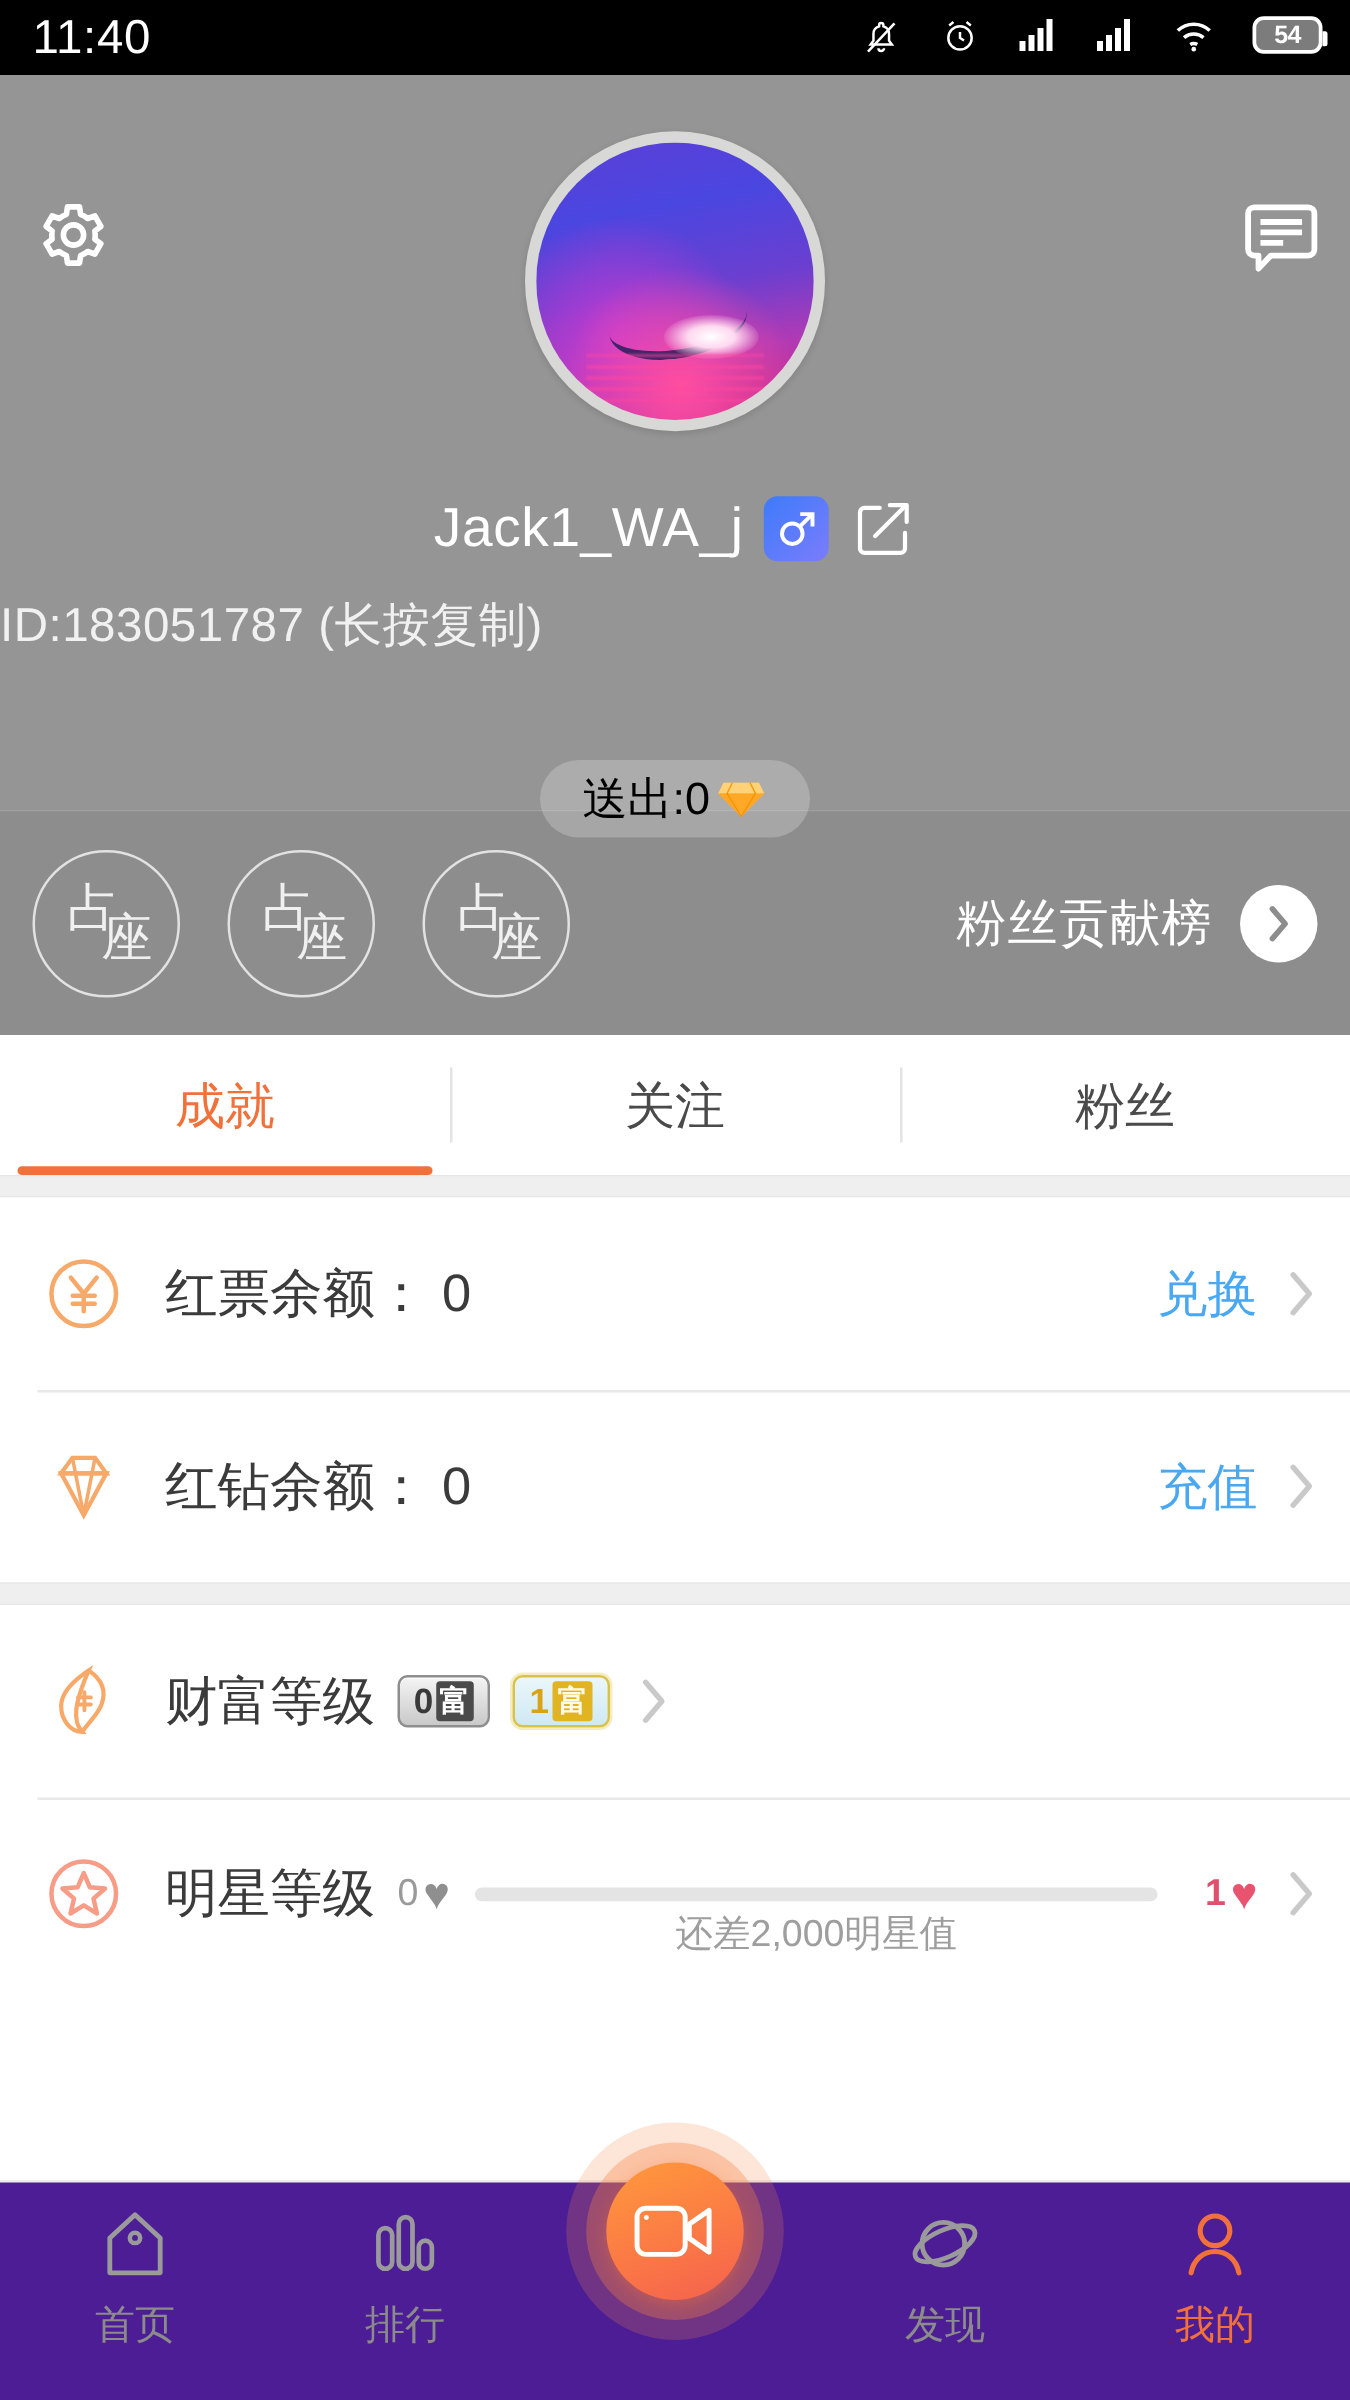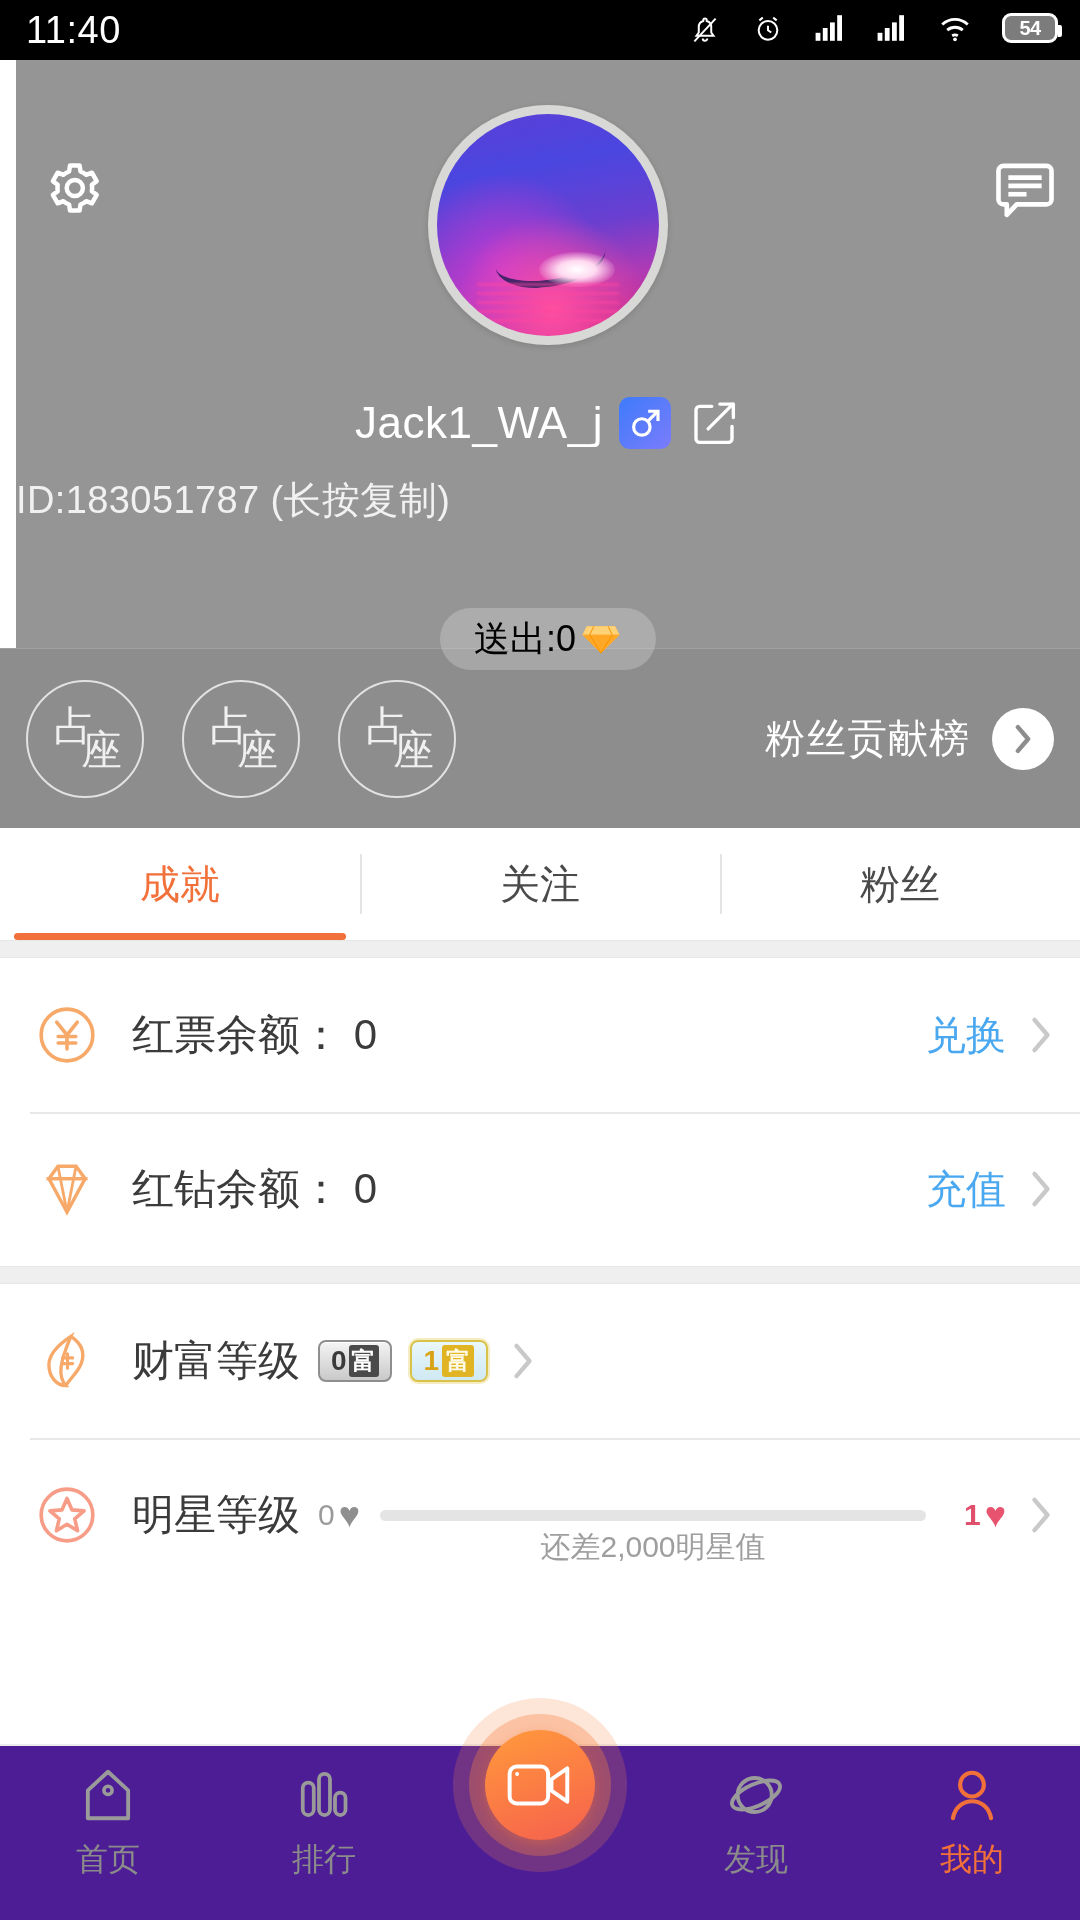--- a/index.html
+++ b/index.html
@@ -25,21 +25,20 @@
     display:flex;align-items:center;justify-content:center;position:relative;
     background:#7c7c7c;
   }
   .sb-batt span{ font-size:20px;color:#fff;font-weight:bold;letter-spacing:-.5px;}
   .sb-batt:after{content:"";position:absolute;right:-7px;top:9px;width:4px;height:12px;background:#fff;border-radius:0 2px 2px 0;}
 
   
   .profile{
     background:#959595; position:relative;
     height:588px;
-    margin-left:16px;
   }
   .hdr-icon{ position:absolute; top:92px; }
   .hdr-icon.left{ left:18px; }
   .hdr-icon.right{ right:18px; }
 
   .avatar-wrap{
     position:absolute; left:50%; transform:translateX(-50%);
     top:45px; width:240px; height:240px; border-radius:50%;
     background:#d8d8d6; padding:9px;
     box-shadow:0 2px 6px rgba(0,0,0,.12);

